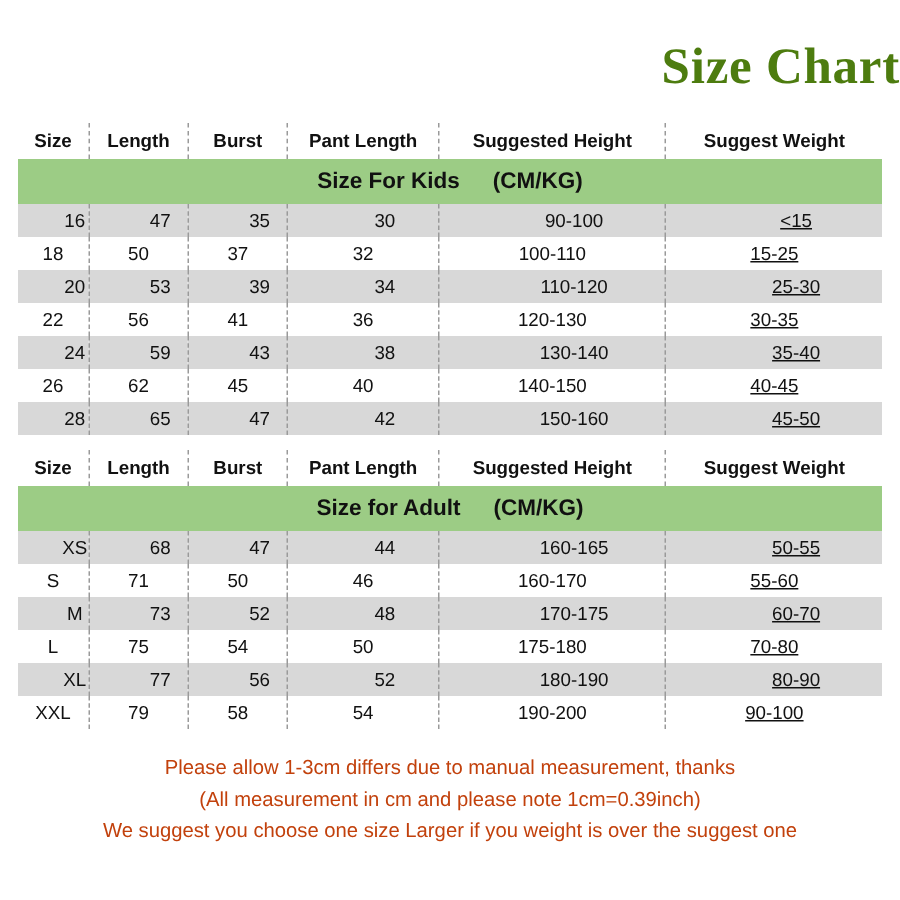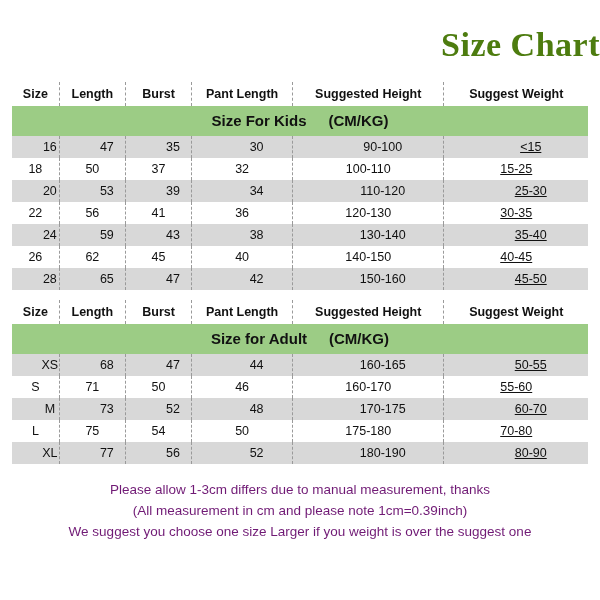--- a/index.html
+++ b/index.html
@@ -93,21 +93,21 @@
   .col-weight { width: 25%; }
 
   .notes {
     width: 576px;
     margin: 18px auto 0 auto;
     text-align: center;
   }
   .notes p {
     margin: 0 0 6px 0;
     font-size: 13.5px;
-    color: #701a75;
+    color: #c2410c;
   }
 </style>
 </head>
 <body>
 
 <div class="page">
 
   <div class="title">Size Chart</div>
 
   <div class="table-block">
@@ -259,20 +259,28 @@
           <td>70-80</td>
         </tr>
         <tr class="odd">
           <td>XL</td>
           <td>77</td>
           <td>56</td>
           <td>52</td>
           <td>180-190</td>
           <td>80-90</td>
         </tr>
+        <tr class="even">
+          <td>XXL</td>
+          <td>79</td>
+          <td>58</td>
+          <td>54</td>
+          <td>190-200</td>
+          <td>90-100</td>
+        </tr>
       </tbody>
     </table>
   </div>
 
   <div class="notes">
     <p>Please allow 1-3cm differs due to manual measurement, thanks</p>
     <p>(All measurement in cm and please note 1cm=0.39inch)</p>
     <p>We suggest you choose one size Larger if you weight is over the suggest one</p>
   </div>
 

